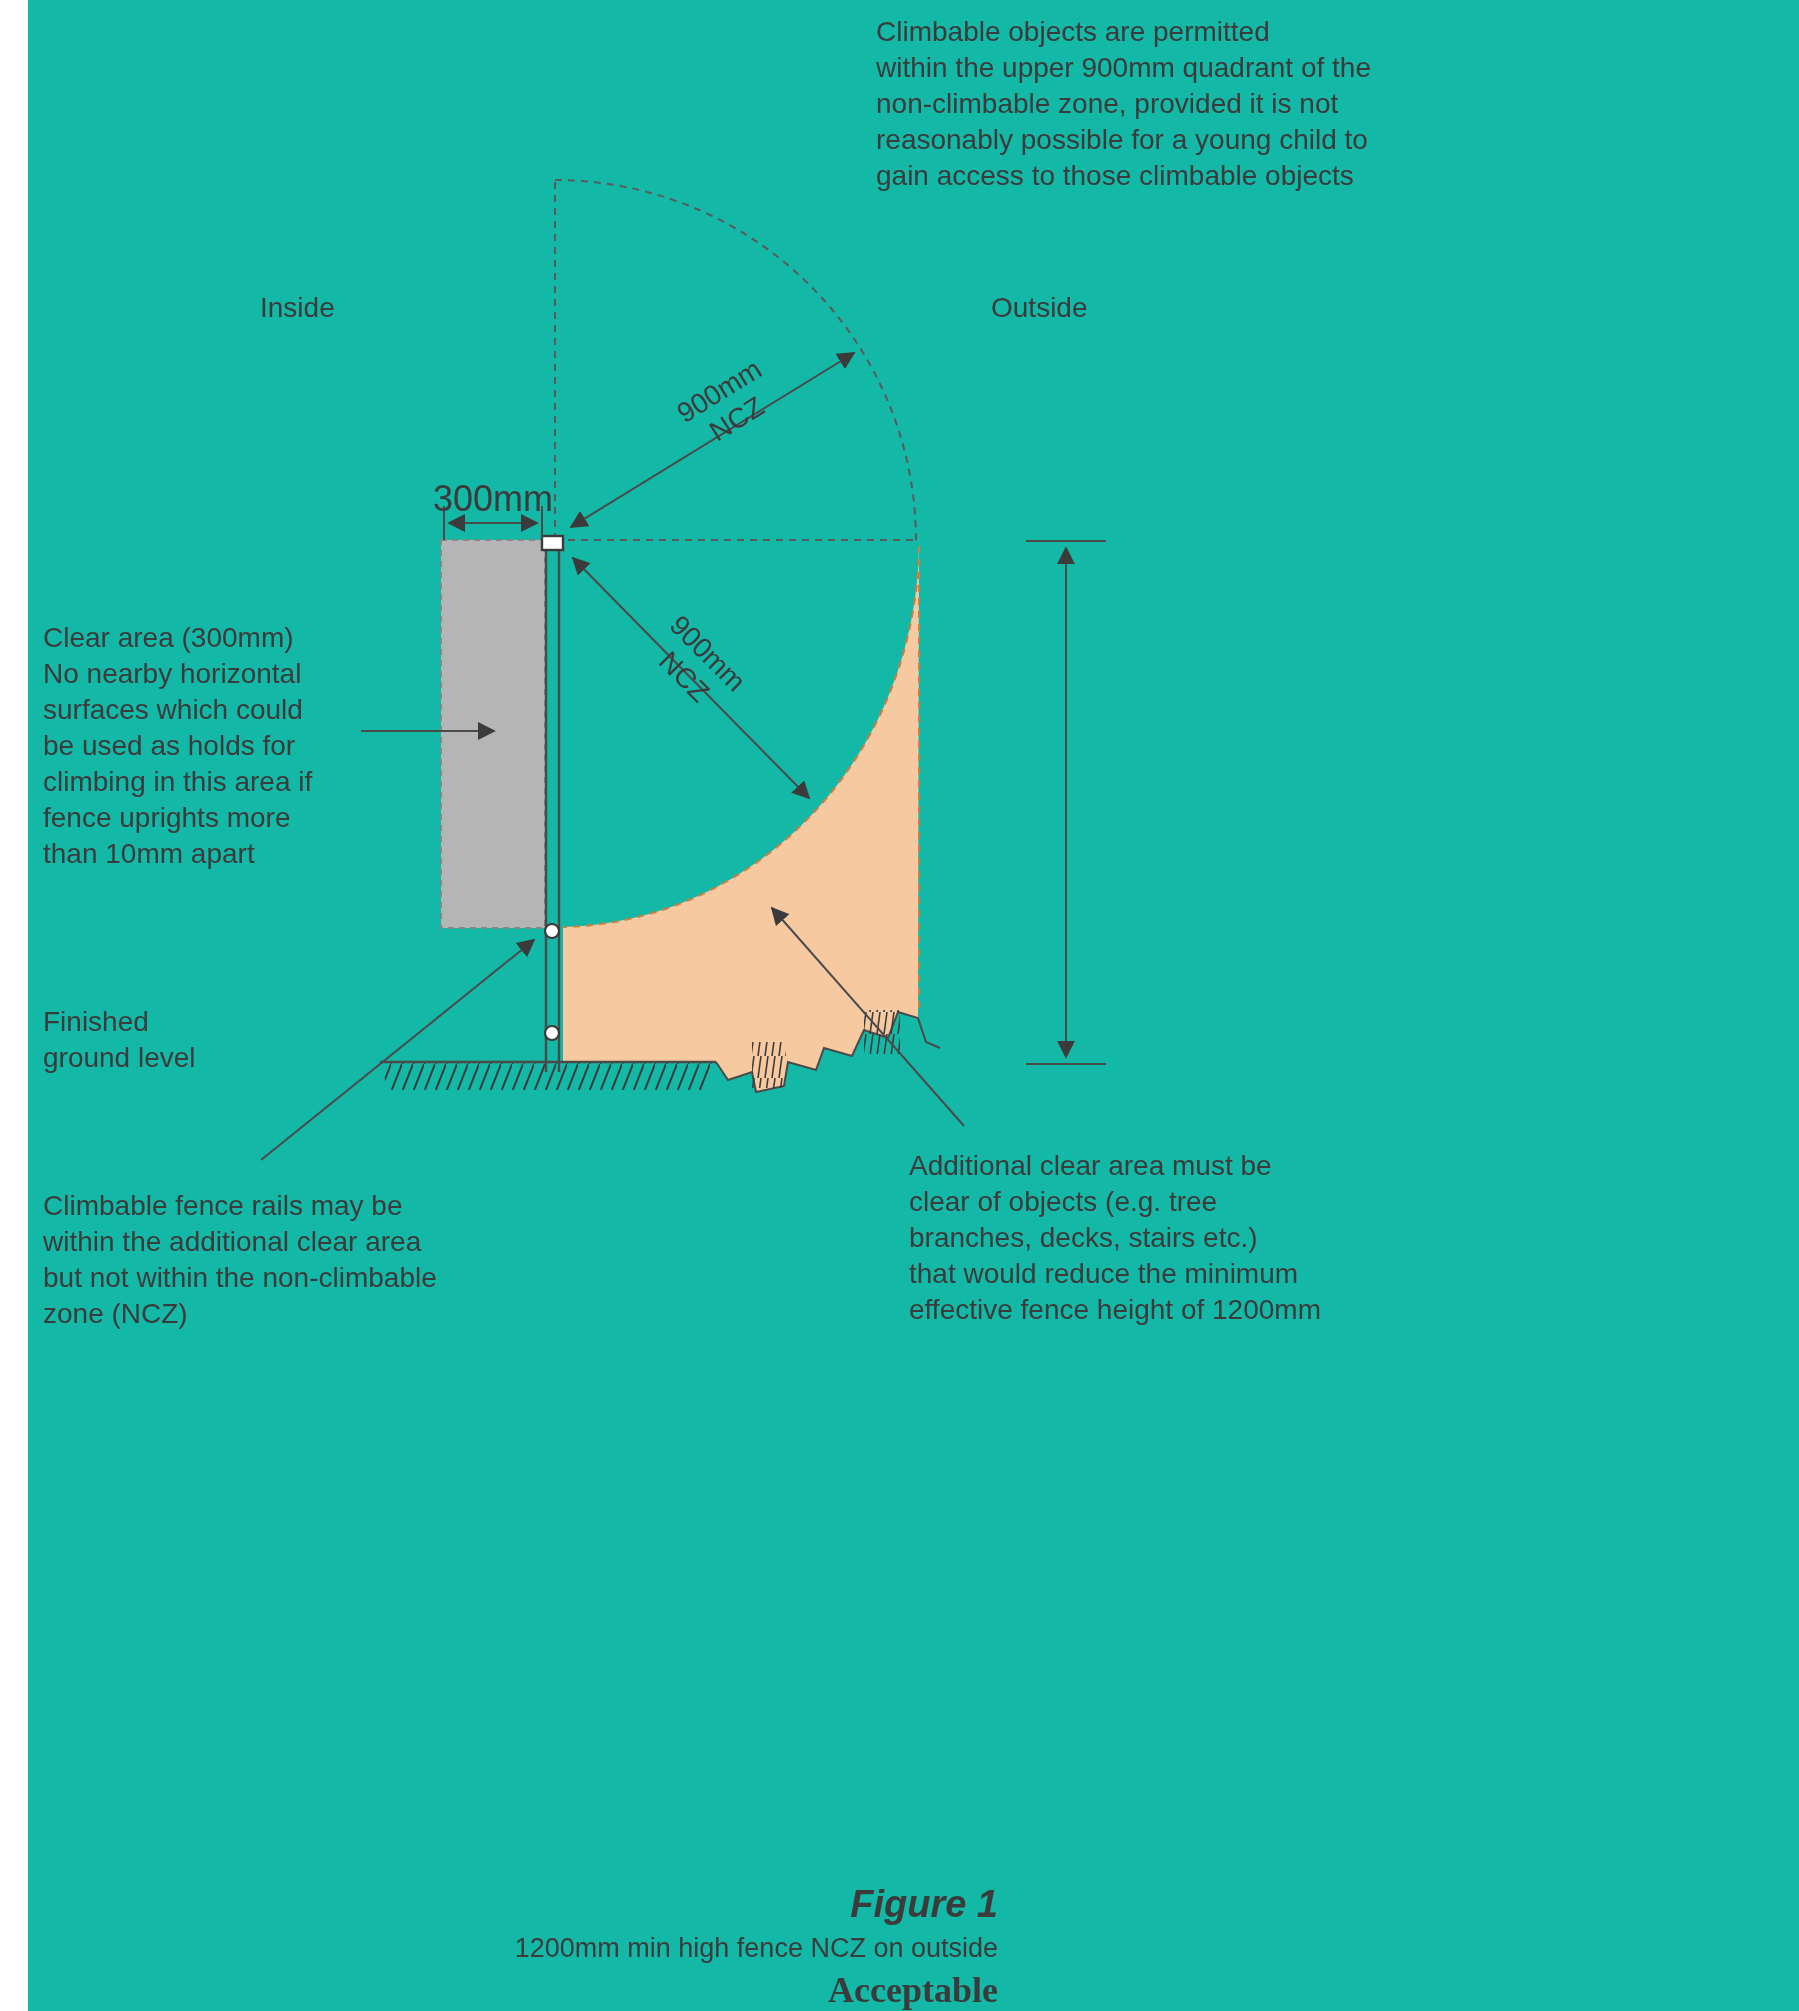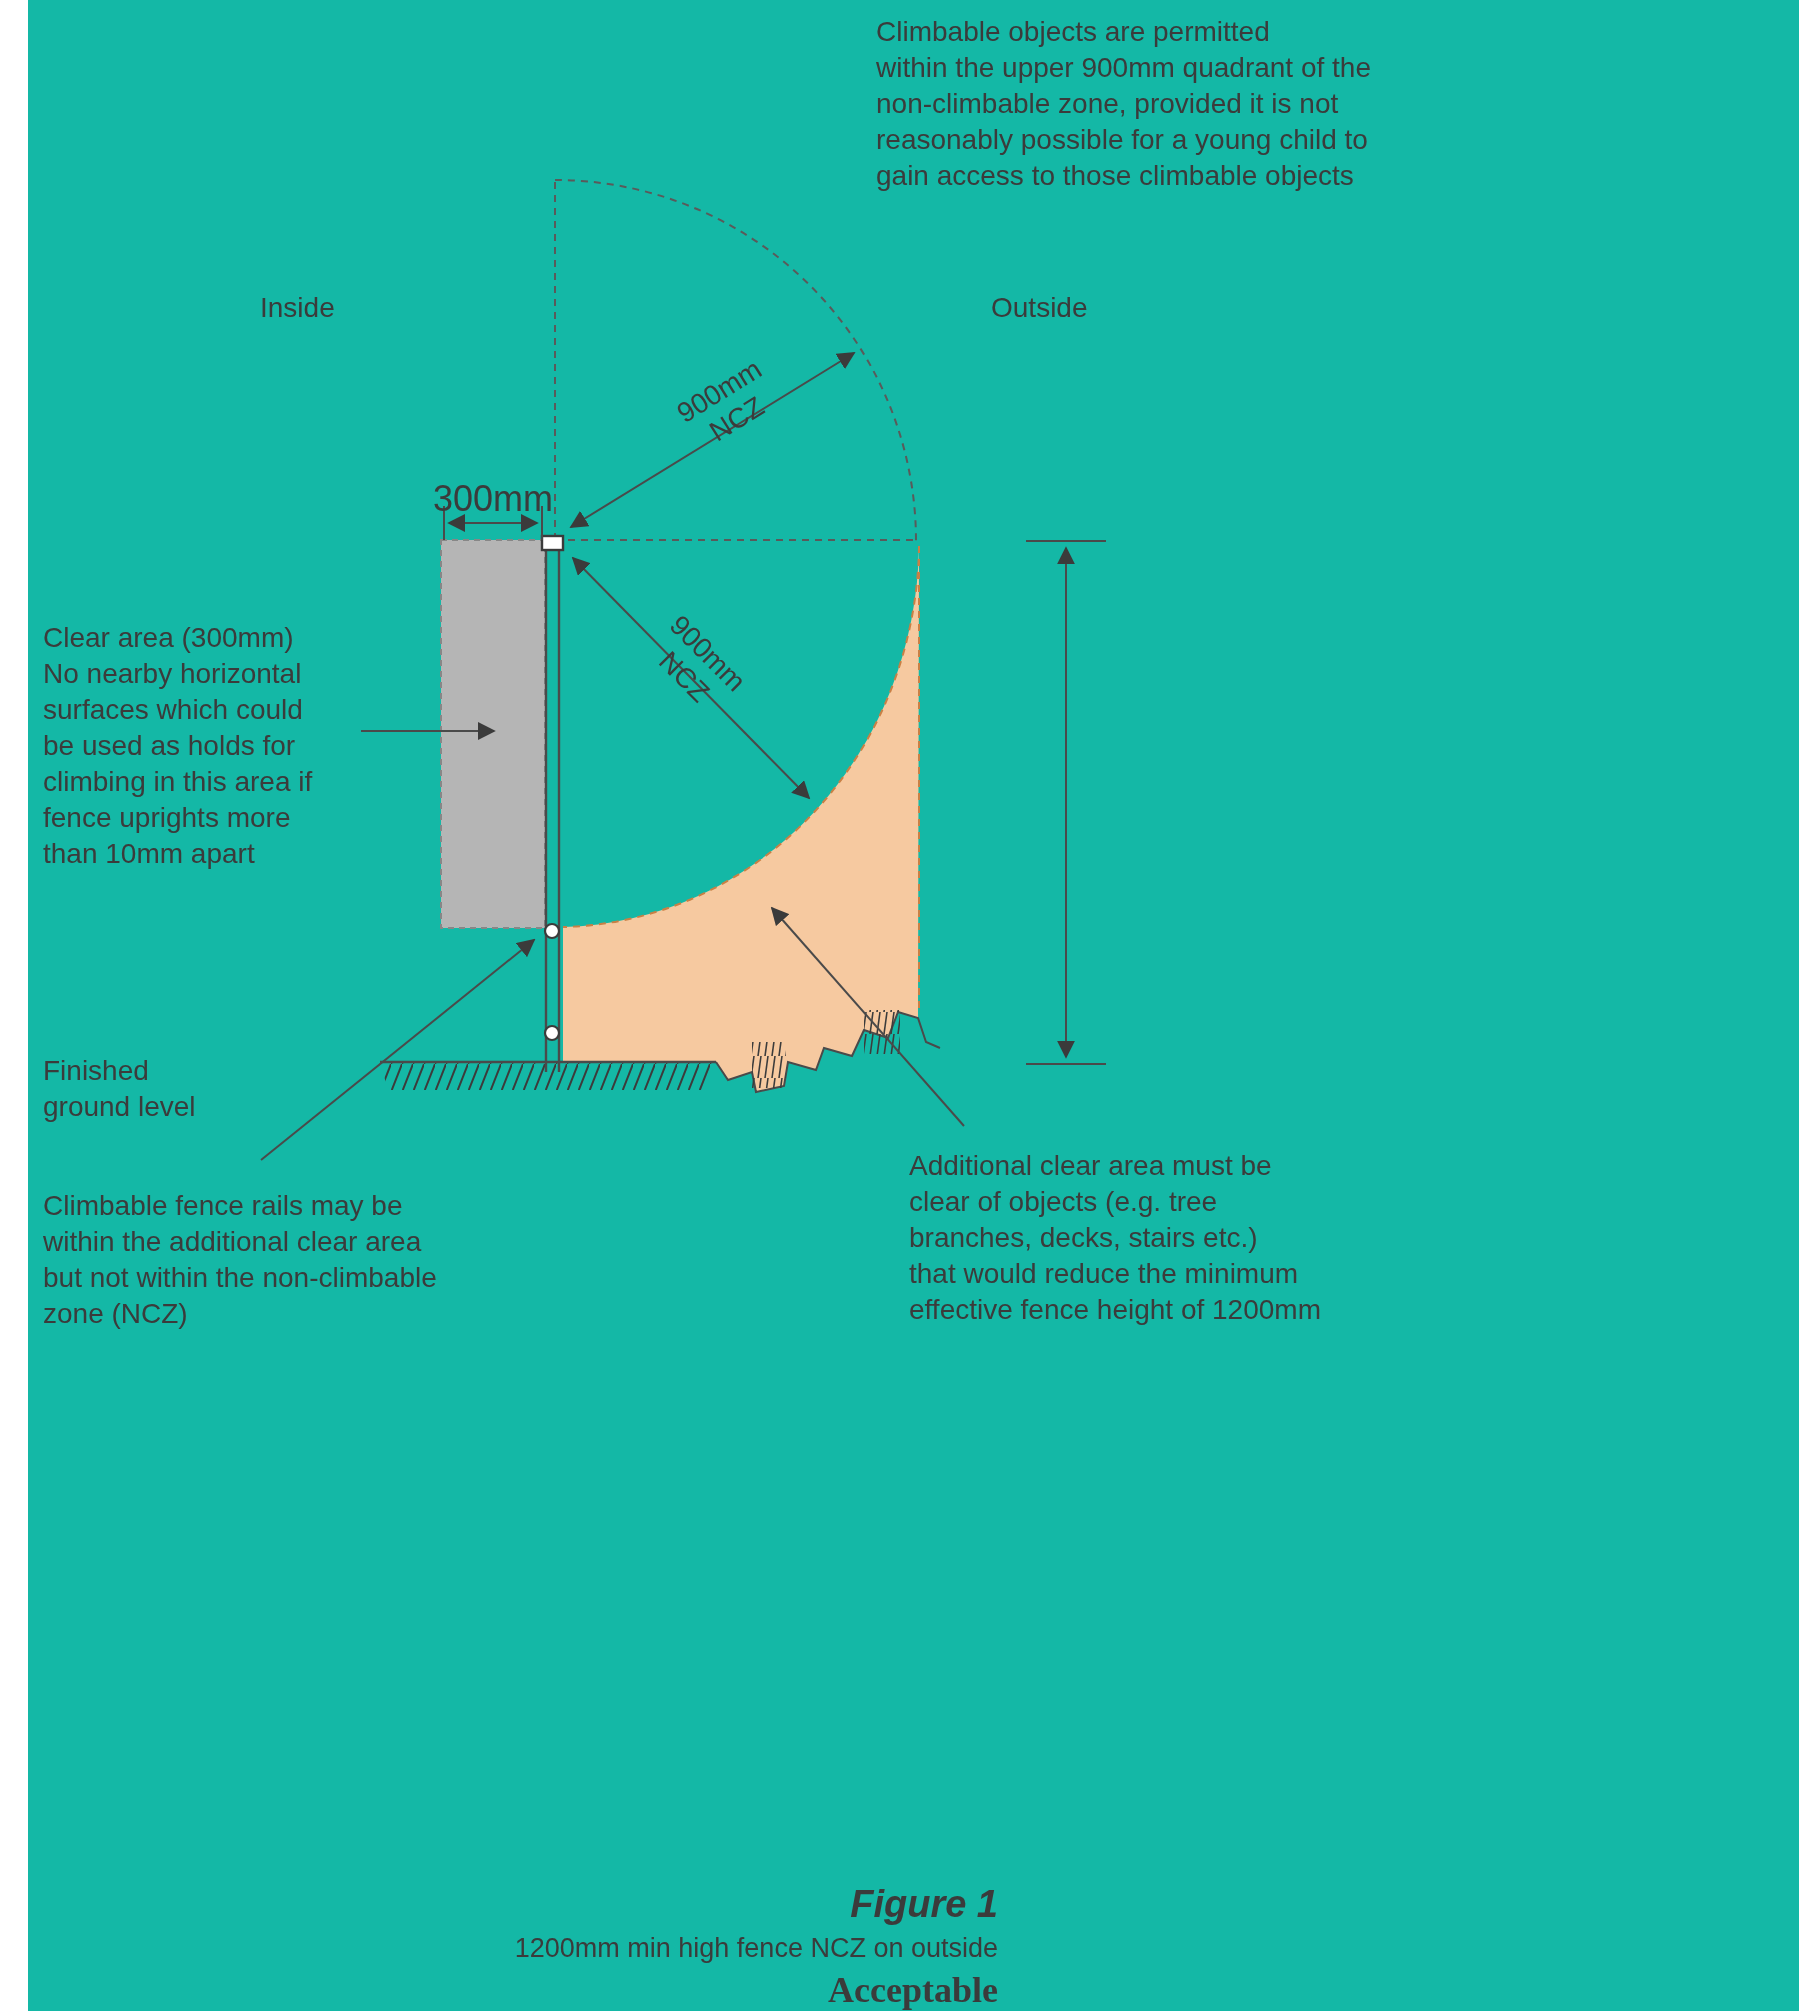--- a/index.html
+++ b/index.html
@@ -149,21 +149,21 @@
 
   <div class="diagram-text" style="left:15px;top:620px;width:330px;">Clear area (300mm)
 No nearby horizontal
 surfaces which could
 be used as holds for
 climbing in this area if
 fence uprights more
 than 10mm apart</div>
 
 
-  <div class="diagram-text" style="left:15px;top:1053px;width:220px;">Finished
+  <div class="diagram-text" style="left:15px;top:1004px;width:220px;">Finished
 ground level</div>
 
   <div class="diagram-text" style="left:15px;top:1188px;width:460px;">Climbable fence rails may be
 within the additional clear area
 but not within the non-climbable
 zone (NCZ)</div>
 
   <div class="diagram-text" style="left:881px;top:1148px;width:480px;">Additional clear area must be
 clear of objects (e.g. tree
 branches, decks, stairs etc.)

